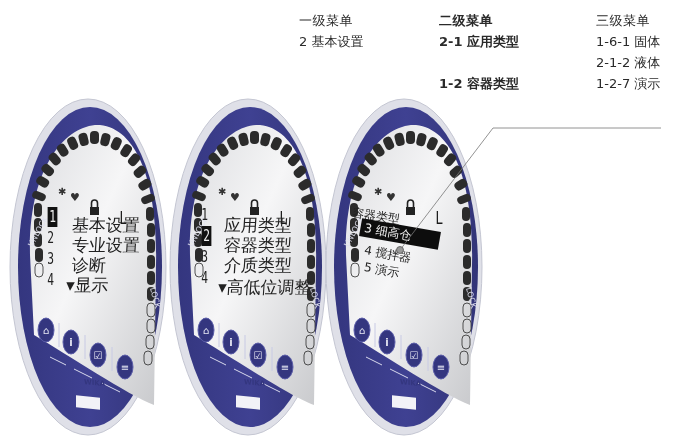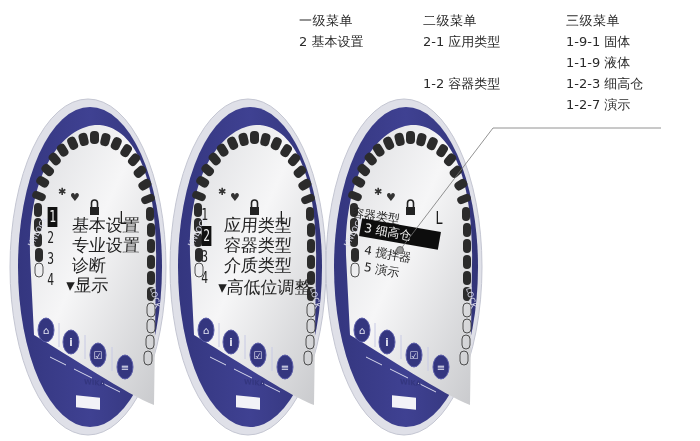--- a/index.html
+++ b/index.html
@@ -2,22 +2,22 @@
 <html><head>
 <meta charset="utf-8">
 <style>
   * { box-sizing: border-box; margin: 0; padding: 0; }
   body { width: 700px; height: 441px; background: #ffffff; position: relative; overflow: hidden;
          font-family: "DejaVu Sans", "Liberation Sans", sans-serif; color: #222; }
   .menu-table { position: absolute; top: 10px; left: 0; width: 592px; height: 180px; }
   .menu-col { position: absolute; top: 0; }
   .menu-col div { font-size: 13px; line-height: 21px; height: 21px; white-space: nowrap; color: #2a2a2a; }
   .col1 { left: 299px; }
-  .col2 { left: 423px; }
-  .col3 { left: 566px; }
+  .col2 { left: 439px; font-weight: bold; }
+  .col3 { left: 596px; }
   .col-header { letter-spacing: 0.5px; }
 
   .device { position: absolute; top: 95px; width: 160px; height: 345px; }
   .device svg { position: absolute; left: 0; top: 0; }
 
   .screen-text { position: absolute; font-family: "DejaVu Sans", sans-serif; color: #1a1a1a; }
   .lcd-line { position: absolute; font-size: 17px; line-height: 20px; white-space: nowrap; transform: skewY(-4deg) rotate(4deg); }
   .lcd-num { position: absolute; font-size: 15px; line-height: 20px; font-family: "DejaVu Sans Mono", monospace; transform: scaleX(0.75); }
   .lcd-num.sel { background: #111; color: #eee; padding: 0 2px; }
   .small-line { position: absolute; font-size: 11px; line-height: 14px; white-space: nowrap; }
@@ -33,23 +33,22 @@
     <div>2 基本设置</div>
   </div>
   <div class="menu-col col2">
     <div class="col-header">二级菜单</div>
     <div>2-1 应用类型</div>
     <div></div>
     <div>1-2 容器类型</div>
   </div>
   <div class="menu-col col3">
     <div class="col-header">三级菜单</div>
-    <div>1-9-1 固体</div>
-    <div>1-1-9 液体</div>
-    <div>1-2-3 细高仓</div>
+    <div>1-6-1 固体</div>
+    <div>2-1-2 液体</div>
     <div>1-2-7 演示</div>
   </div>
 </div>
 
 <svg width="0" height="0" style="position:absolute">
   <defs>
     <linearGradient id="lcdGrad" x1="0" y1="0" x2="1" y2="1">
       <stop offset="0" stop-color="#dcdde0"></stop>
       <stop offset="0.45" stop-color="#f6f6f7"></stop>
       <stop offset="1" stop-color="#c9cacd"></stop>

